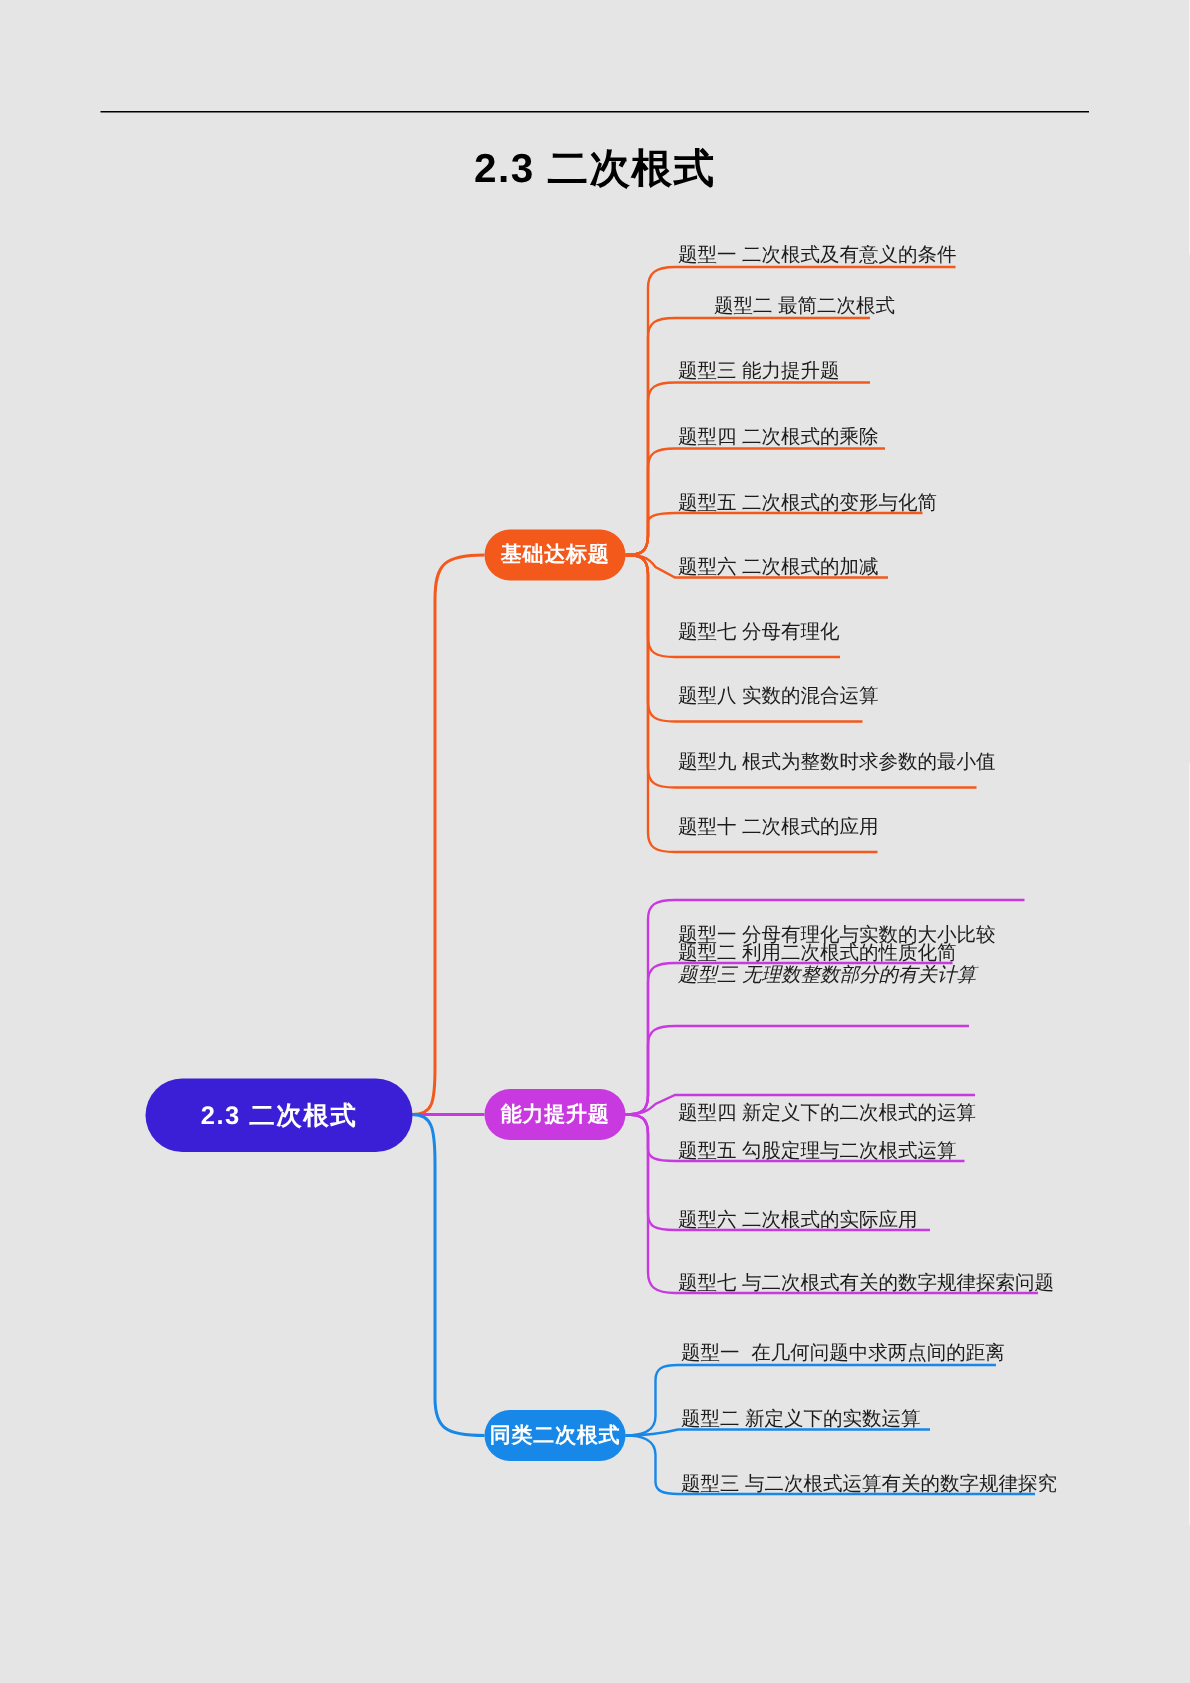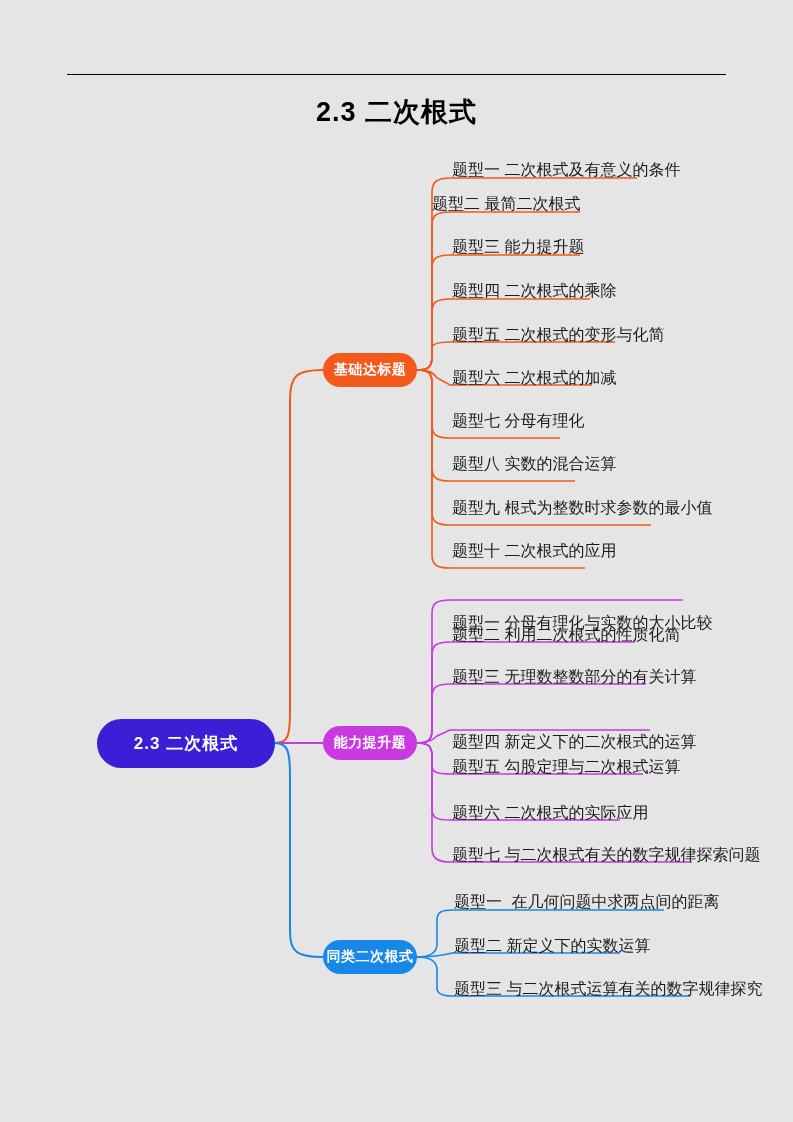--- a/index.html
+++ b/index.html
@@ -99,21 +99,21 @@
   }
   #branch-2 {
     left: 323px;
     top: 940px;
     width: 94px;
     background: #1787e8;
   }
   
   .leaf {
     position: absolute;
-    font-size: 16px;
+    font-size: 13px;
     color: #1b1b1b;
     white-space: nowrap;
     line-height: 14px;
   }
 </style>
 </head>
 <body>
 
 <div id="page">
 
@@ -155,33 +155,33 @@
       <path d="M417 957 C 427 957, 437 959, 437 970 L 437 988 C 437 994, 442 996, 452 996 L 690 996" fill="none" stroke="#1787e8" stroke-width="1.6"></path>
     </svg>
 
     <div class="node" id="root-node">2.3 二次根式</div>
 
     <div class="node branch-node" id="branch-0">基础达标题</div>
     <div class="node branch-node" id="branch-1">能力提升题</div>
     <div class="node branch-node" id="branch-2">同类二次根式</div>
 
     <div class="leaf" style="left:452px; top:163px;">题型一 二次根式及有意义的条件</div>
-    <div class="leaf" style="left:432px; top:197px;">题型二 最简二次根式</div>
+    <div class="leaf" style="left:476px; top:197px;">题型二 最简二次根式</div>
     <div class="leaf" style="left:452px; top:240px;">题型三 能力提升题</div>
     <div class="leaf" style="left:452px; top:284px;">题型四 二次根式的乘除</div>
     <div class="leaf" style="left:452px; top:328px;">题型五 二次根式的变形与化简</div>
     <div class="leaf" style="left:452px; top:371px;">题型六 二次根式的加减</div>
     <div class="leaf" style="left:452px; top:414px;">题型七 分母有理化</div>
     <div class="leaf" style="left:452px; top:457px;">题型八 实数的混合运算</div>
     <div class="leaf" style="left:452px; top:501px;">题型九 根式为整数时求参数的最小值</div>
     <div class="leaf" style="left:452px; top:544px;">题型十 二次根式的应用</div>
 
     <div class="leaf" style="left:452px; top:616px;">题型一 分母有理化与实数的大小比较</div>
     <div class="leaf" style="left:452px; top:628px;">题型二 利用二次根式的性质化简</div>
-    <div class="leaf" style="left:452px; top:670px;">题型三 无理数整数部分的有关计算</div>
+    <div class="leaf" style="left:452px; top:643px;font-style:italic;">题型三 无理数整数部分的有关计算</div>
     <div class="leaf" style="left:452px; top:716px;margin-top:19px;">题型四 新定义下的二次根式的运算</div>
     <div class="leaf" style="left:452px; top:760px;">题型五 勾股定理与二次根式运算</div>
     <div class="leaf" style="left:452px; top:806px;">题型六 二次根式的实际应用</div>
     <div class="leaf" style="left:452px; top:848px;">题型七 与二次根式有关的数字规律探索问题</div>
 
     <div class="leaf" style="left:454px; top:896px;font-family:Liberation Mono, monospace;">题型一 在几何问题中求两点间的距离</div>
     <div class="leaf" style="left:454px; top:939px;">题型二 新定义下的实数运算</div>
     <div class="leaf" style="left:454px; top:982px;">题型三 与二次根式运算有关的数字规律探究</div>
 
   </div>

